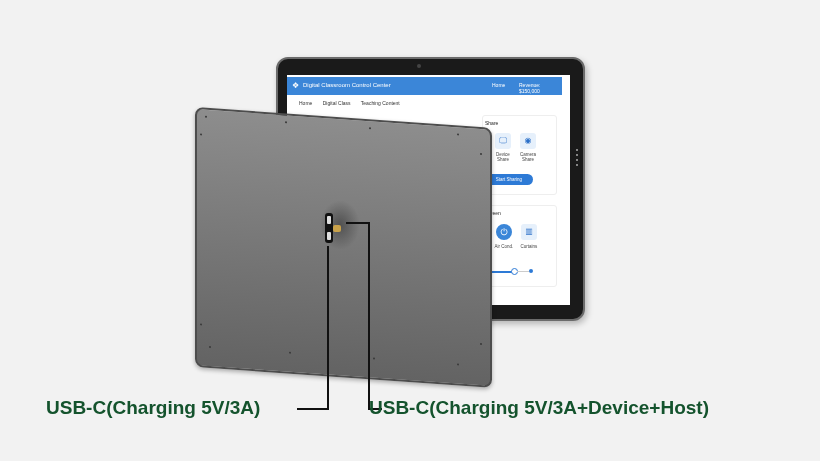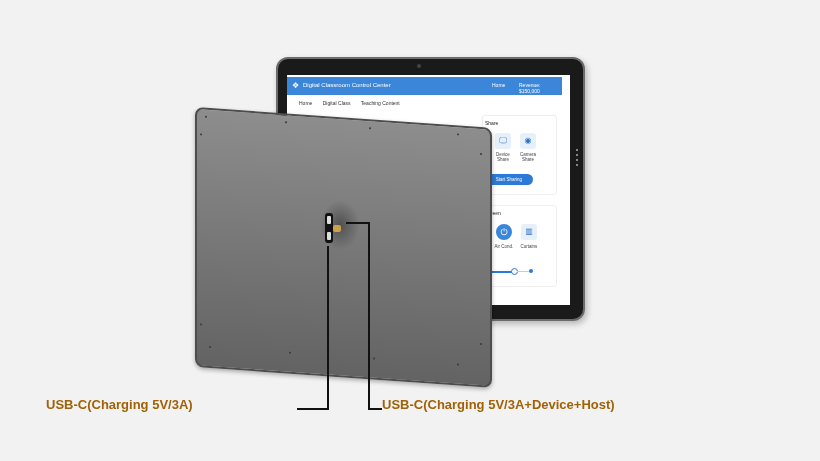--- a/index.html
+++ b/index.html
@@ -30,21 +30,21 @@
   .dot{left:46px;top:63px;width:4px;height:4px;border-radius:50%;background:#2d7ad6;}
   .speaker{width:2px;height:2px;background:#aaa;border-radius:50%;}
   
   .back{left:195px;top:107px;width:293px;height:256px;background:linear-gradient(180deg,#8d8d8d 0%,#7a7a7a 45%,#636363 100%);border-radius:8px;border:2px solid #4d4d4d;transform:skewY(4deg);transform-origin:left top;box-shadow:0 2px 4px rgba(0,0,0,0.3);}
   .screw{width:2px;height:2px;border-radius:50%;background:#3a3a3a;}
   .port{left:130px;top:106px;width:8px;height:30px;background:#111;border-radius:3px;}
   .portslot{left:2px;width:4px;height:8px;background:#ddd;border-radius:1px;}
   .gold{left:138px;top:117px;width:8px;height:7px;background:#c9a24a;border-radius:2px;}
   .shadow{left:135px;top:100px;width:40px;height:50px;background:radial-gradient(ellipse at center,rgba(0,0,0,0.35),rgba(0,0,0,0) 70%);}
   .line{background:#111;}
-  .label{font-size:13px;font-weight:bold;color:#a16207;white-space:nowrap;}
+  .label{font-size:19px;font-weight:bold;color:#14532d;white-space:nowrap;}
 </style>
 </head>
 <body>
 
 <div class="abs front">
   <div class="abs cam"></div>
   <div class="abs screen">
     <div class="abs hdr">
       <span class="abs ic">❖</span>
       <span class="abs t">Digital Classroom Control Center</span>
@@ -106,13 +106,13 @@
 </div>
 <div class="abs gold" style="left:333px;top:225px;"></div>
 
 <div class="abs line" style="left:327px;top:246px;width:2px;height:163px;"></div>
 <div class="abs line" style="left:297px;top:408px;width:32px;height:2px;"></div>
 <div class="abs line" style="left:346px;top:222px;width:24px;height:2px;"></div>
 <div class="abs line" style="left:368px;top:222px;width:2px;height:188px;"></div>
 <div class="abs line" style="left:368px;top:408px;width:14px;height:2px;"></div>
 
 <div class="abs label" style="left:46px;top:397px;">USB-C(Charging 5V/3A)</div>
-<div class="abs label" style="left:382px;top:397px;">USB-C(Charging 5V/3A+Device+Host)</div>
+<div class="abs label" style="left:369px;top:397px;">USB-C(Charging 5V/3A+Device+Host)</div>
 
 </body></html>

